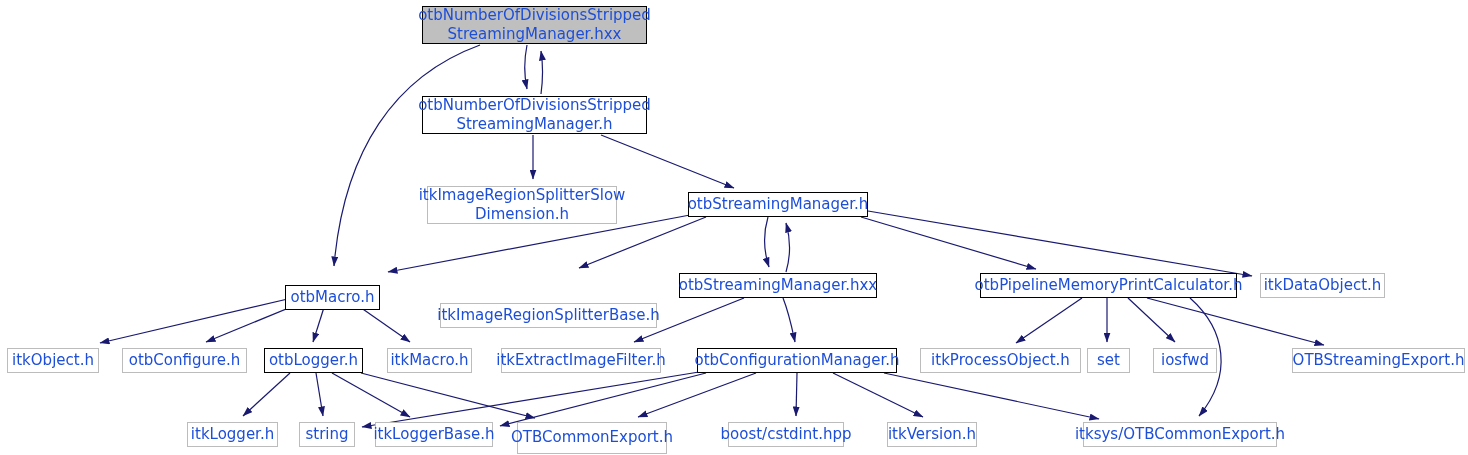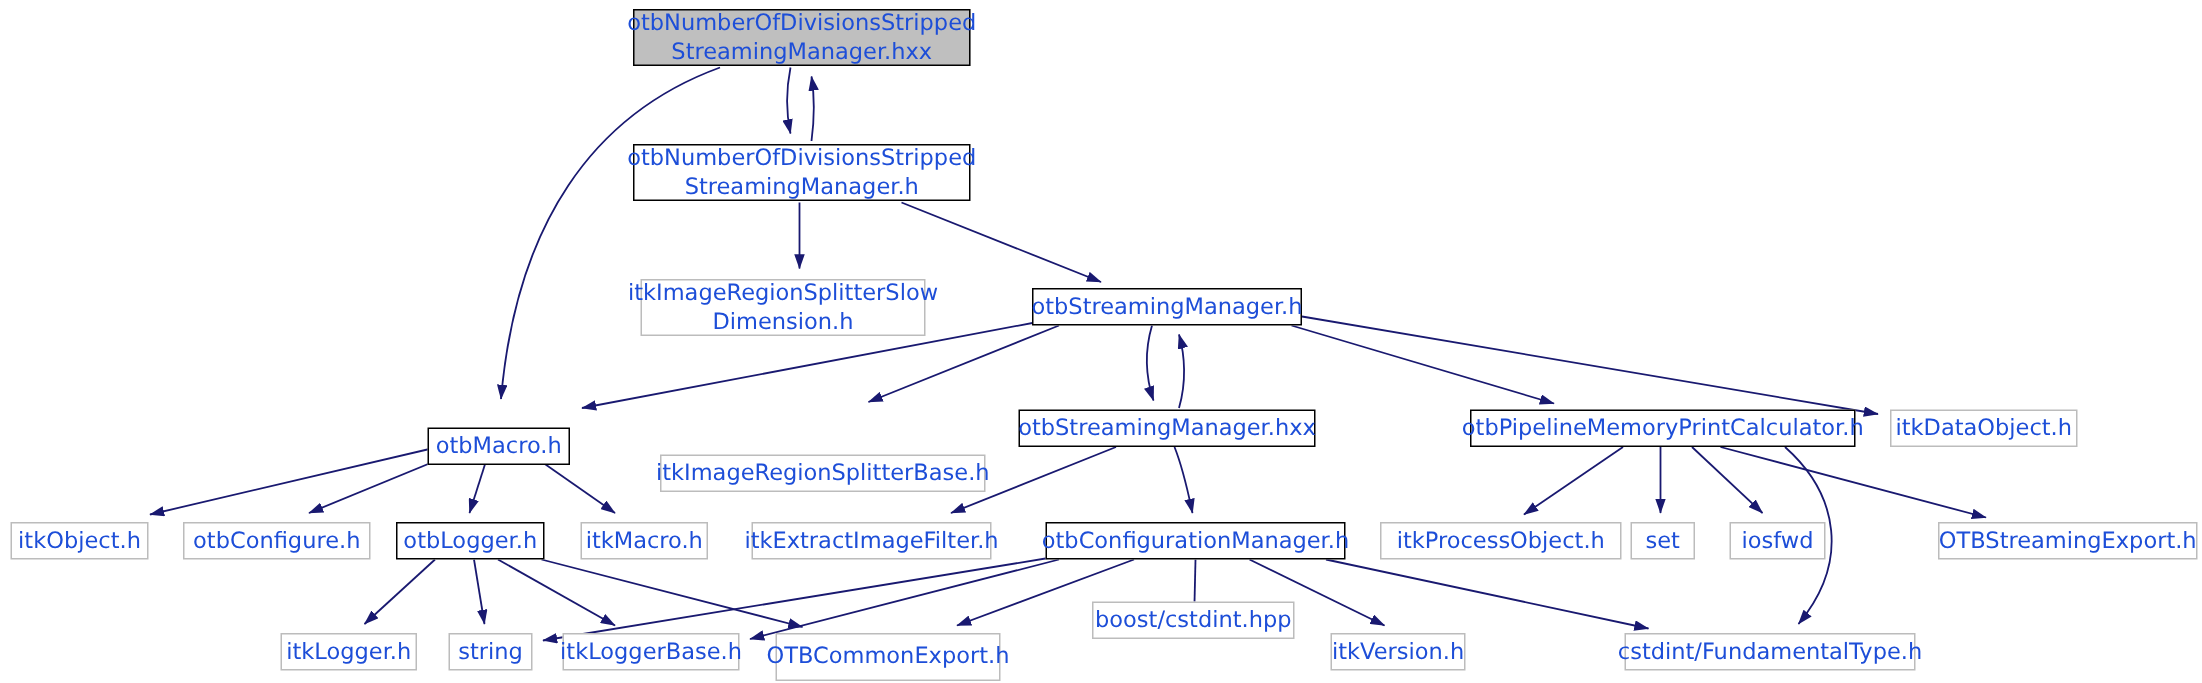--- a/index.html
+++ b/index.html
@@ -86,17 +86,17 @@
       <div class="node leaf" style="left: 501px; top: 348px; width: 160px; height: 25px;">itkExtractImageFilter.h</div>
       <div class="node linked" style="left: 697px; top: 348px; width: 200px; height: 25px;">otbConfigurationManager.h</div>
       <div class="node leaf" style="left: 920px; top: 348px; width: 161px; height: 25px;">itkProcessObject.h</div>
       <div class="node leaf" style="left: 1087px; top: 348px; width: 43px; height: 25px;">set</div>
       <div class="node leaf" style="left: 1153px; top: 348px; width: 64px; height: 25px;">iosfwd</div>
       <div class="node leaf" style="left: 1292px; top: 348px; width: 173px; height: 25px;">OTBStreamingExport.h</div>
       <div class="node leaf" style="left: 187px; top: 422px; width: 91px; height: 25px;">itkLogger.h</div>
       <div class="node leaf" style="left: 299px; top: 422px; width: 56px; height: 25px;">string</div>
       <div class="node leaf" style="left: 375px; top: 422px; width: 118px; height: 25px;">itkLoggerBase.h</div>
       <div class="node leaf" style="left: 517px; top: 422px; width: 150px; height: 32px;">OTBCommonExport.h</div>
-      <div class="node leaf" style="left: 728px; top: 401px; width: 135px; height: 25px;">boost/cstdint.hpp</div>
+      <div class="node leaf" style="left: 728px; top: 422px; width: 116px; height: 25px;">boost/cstdint.hpp</div>
       <div class="node leaf" style="left: 887px; top: 422px; width: 90px; height: 25px;">itkVersion.h</div>
-      <div class="node leaf" style="left: 1083px; top: 422px; width: 194px; height: 25px;">cstdint/FundamentalType.h</div>
+      <div class="node leaf" style="left: 1083px; top: 422px; width: 194px; height: 25px;">itksys/OTBCommonExport.h</div>
     </div>
 </div>
 
 </body></html>

